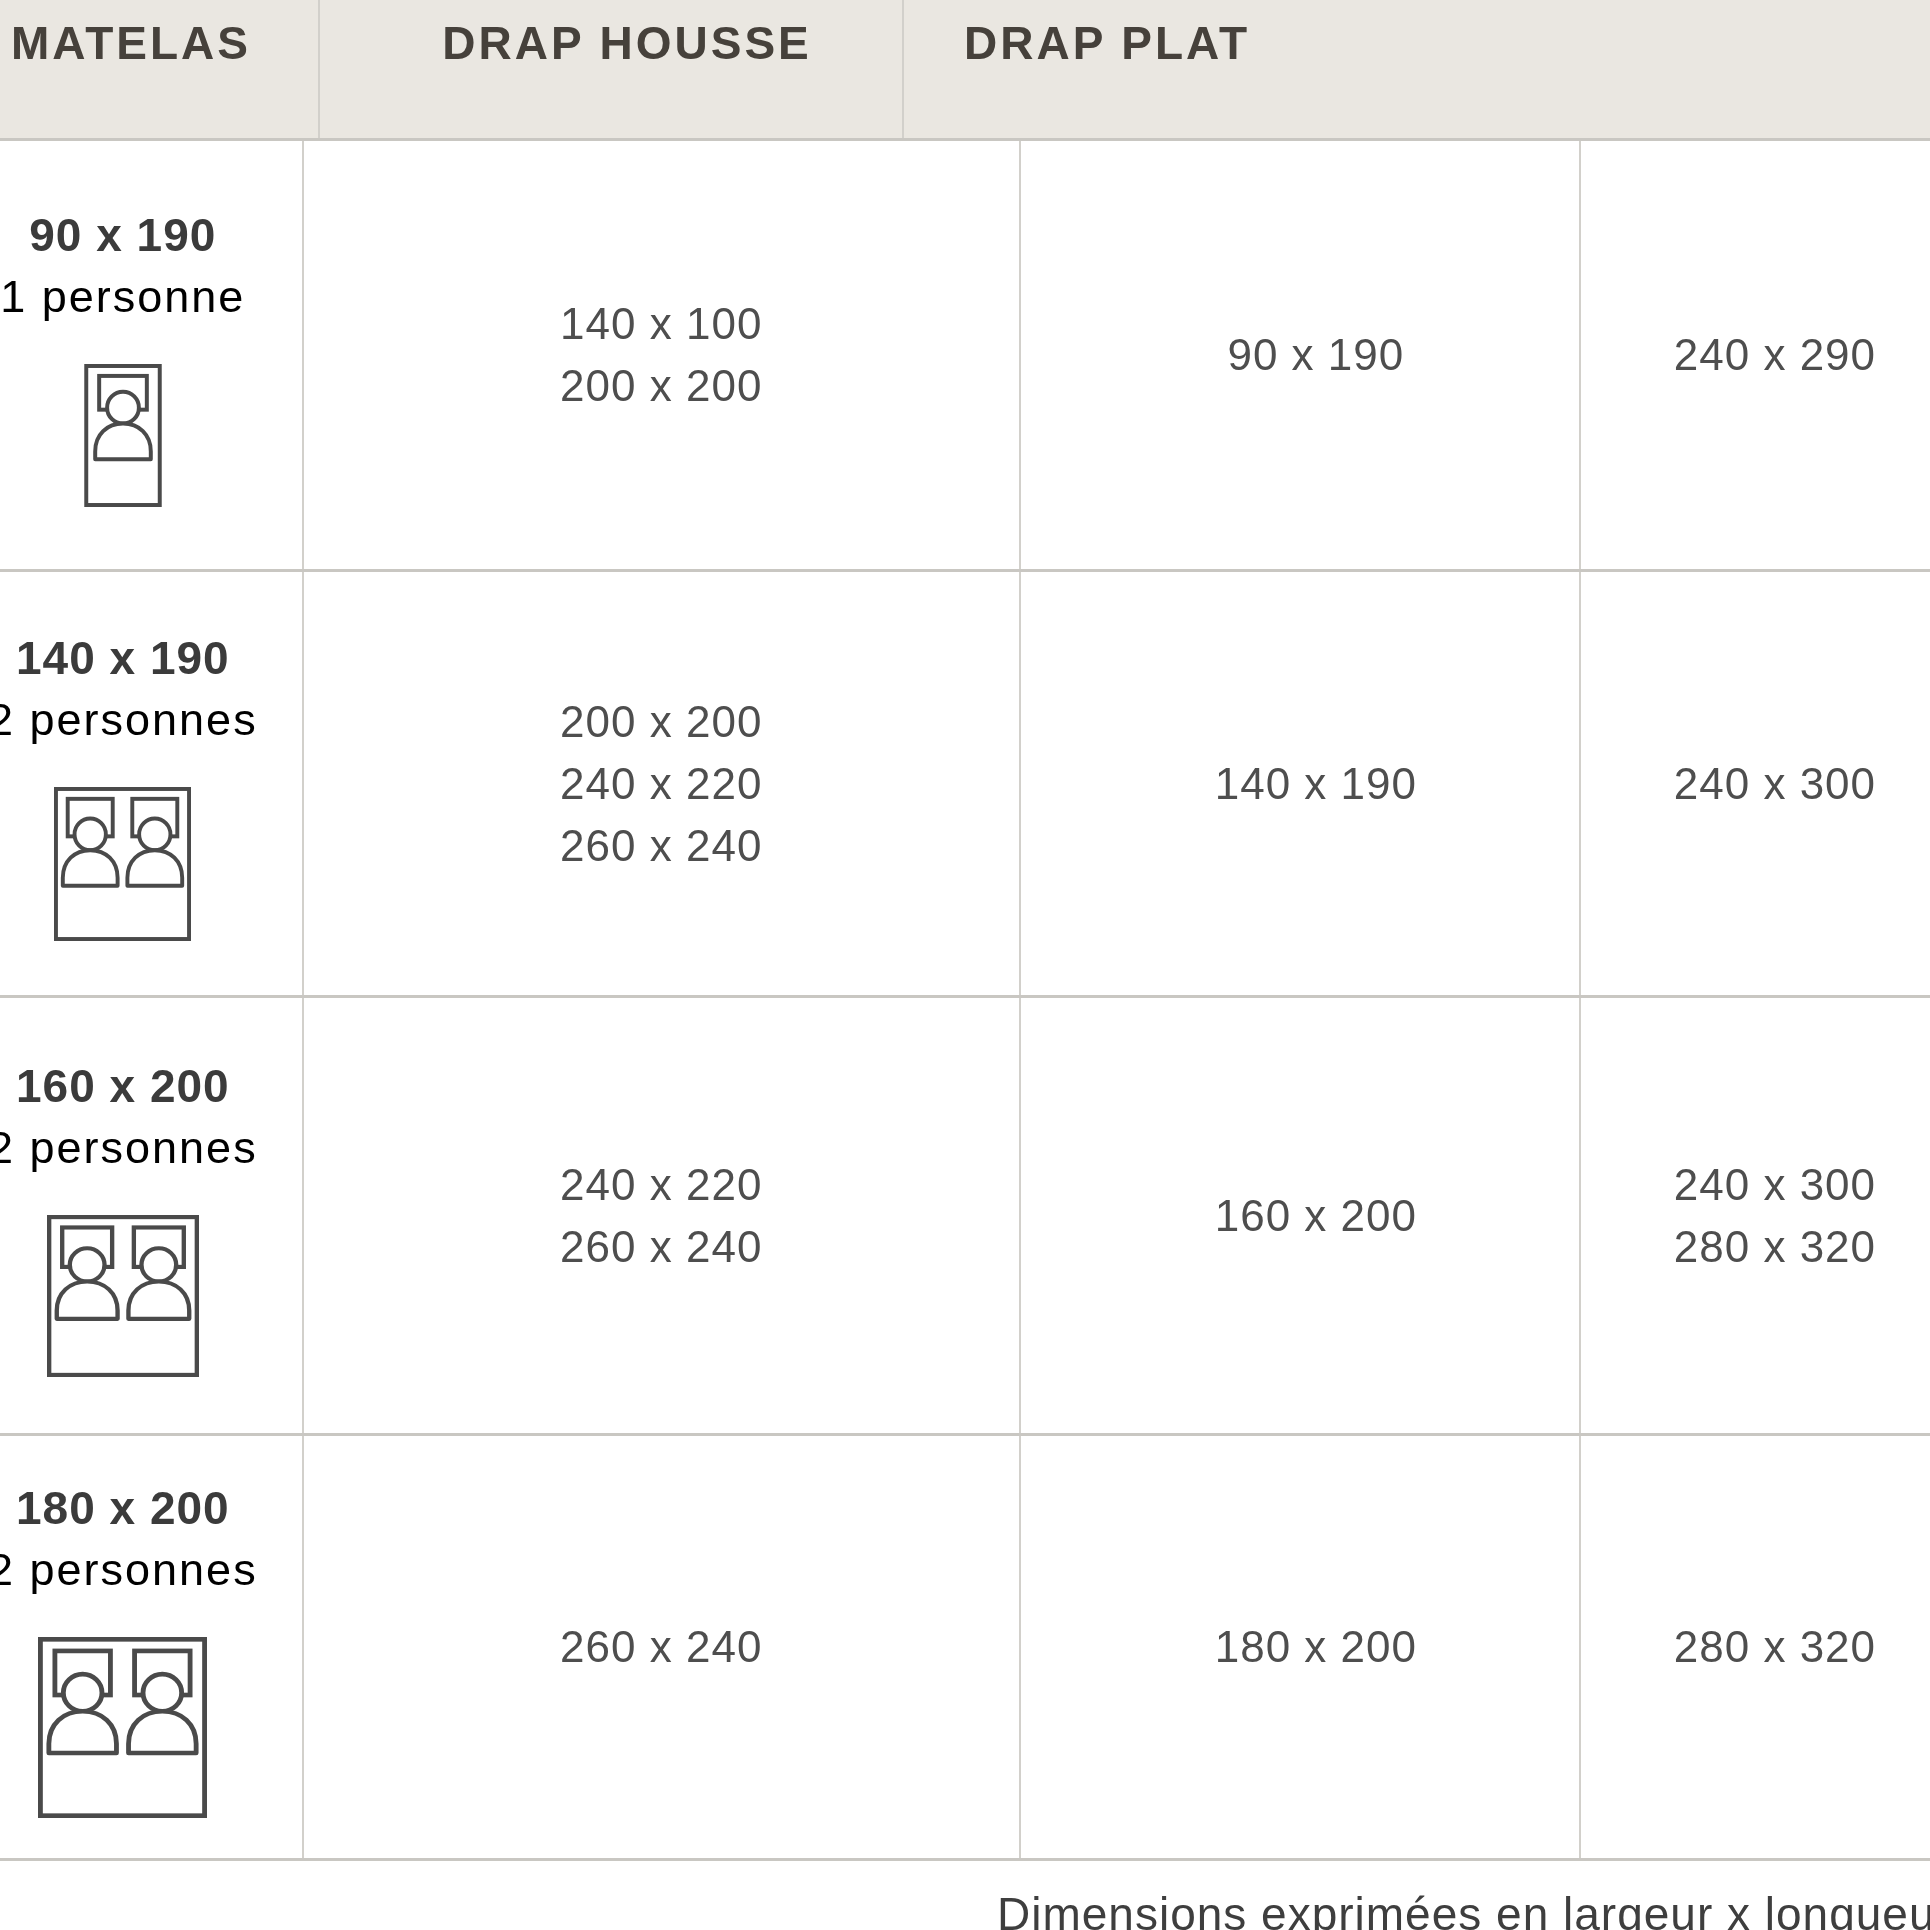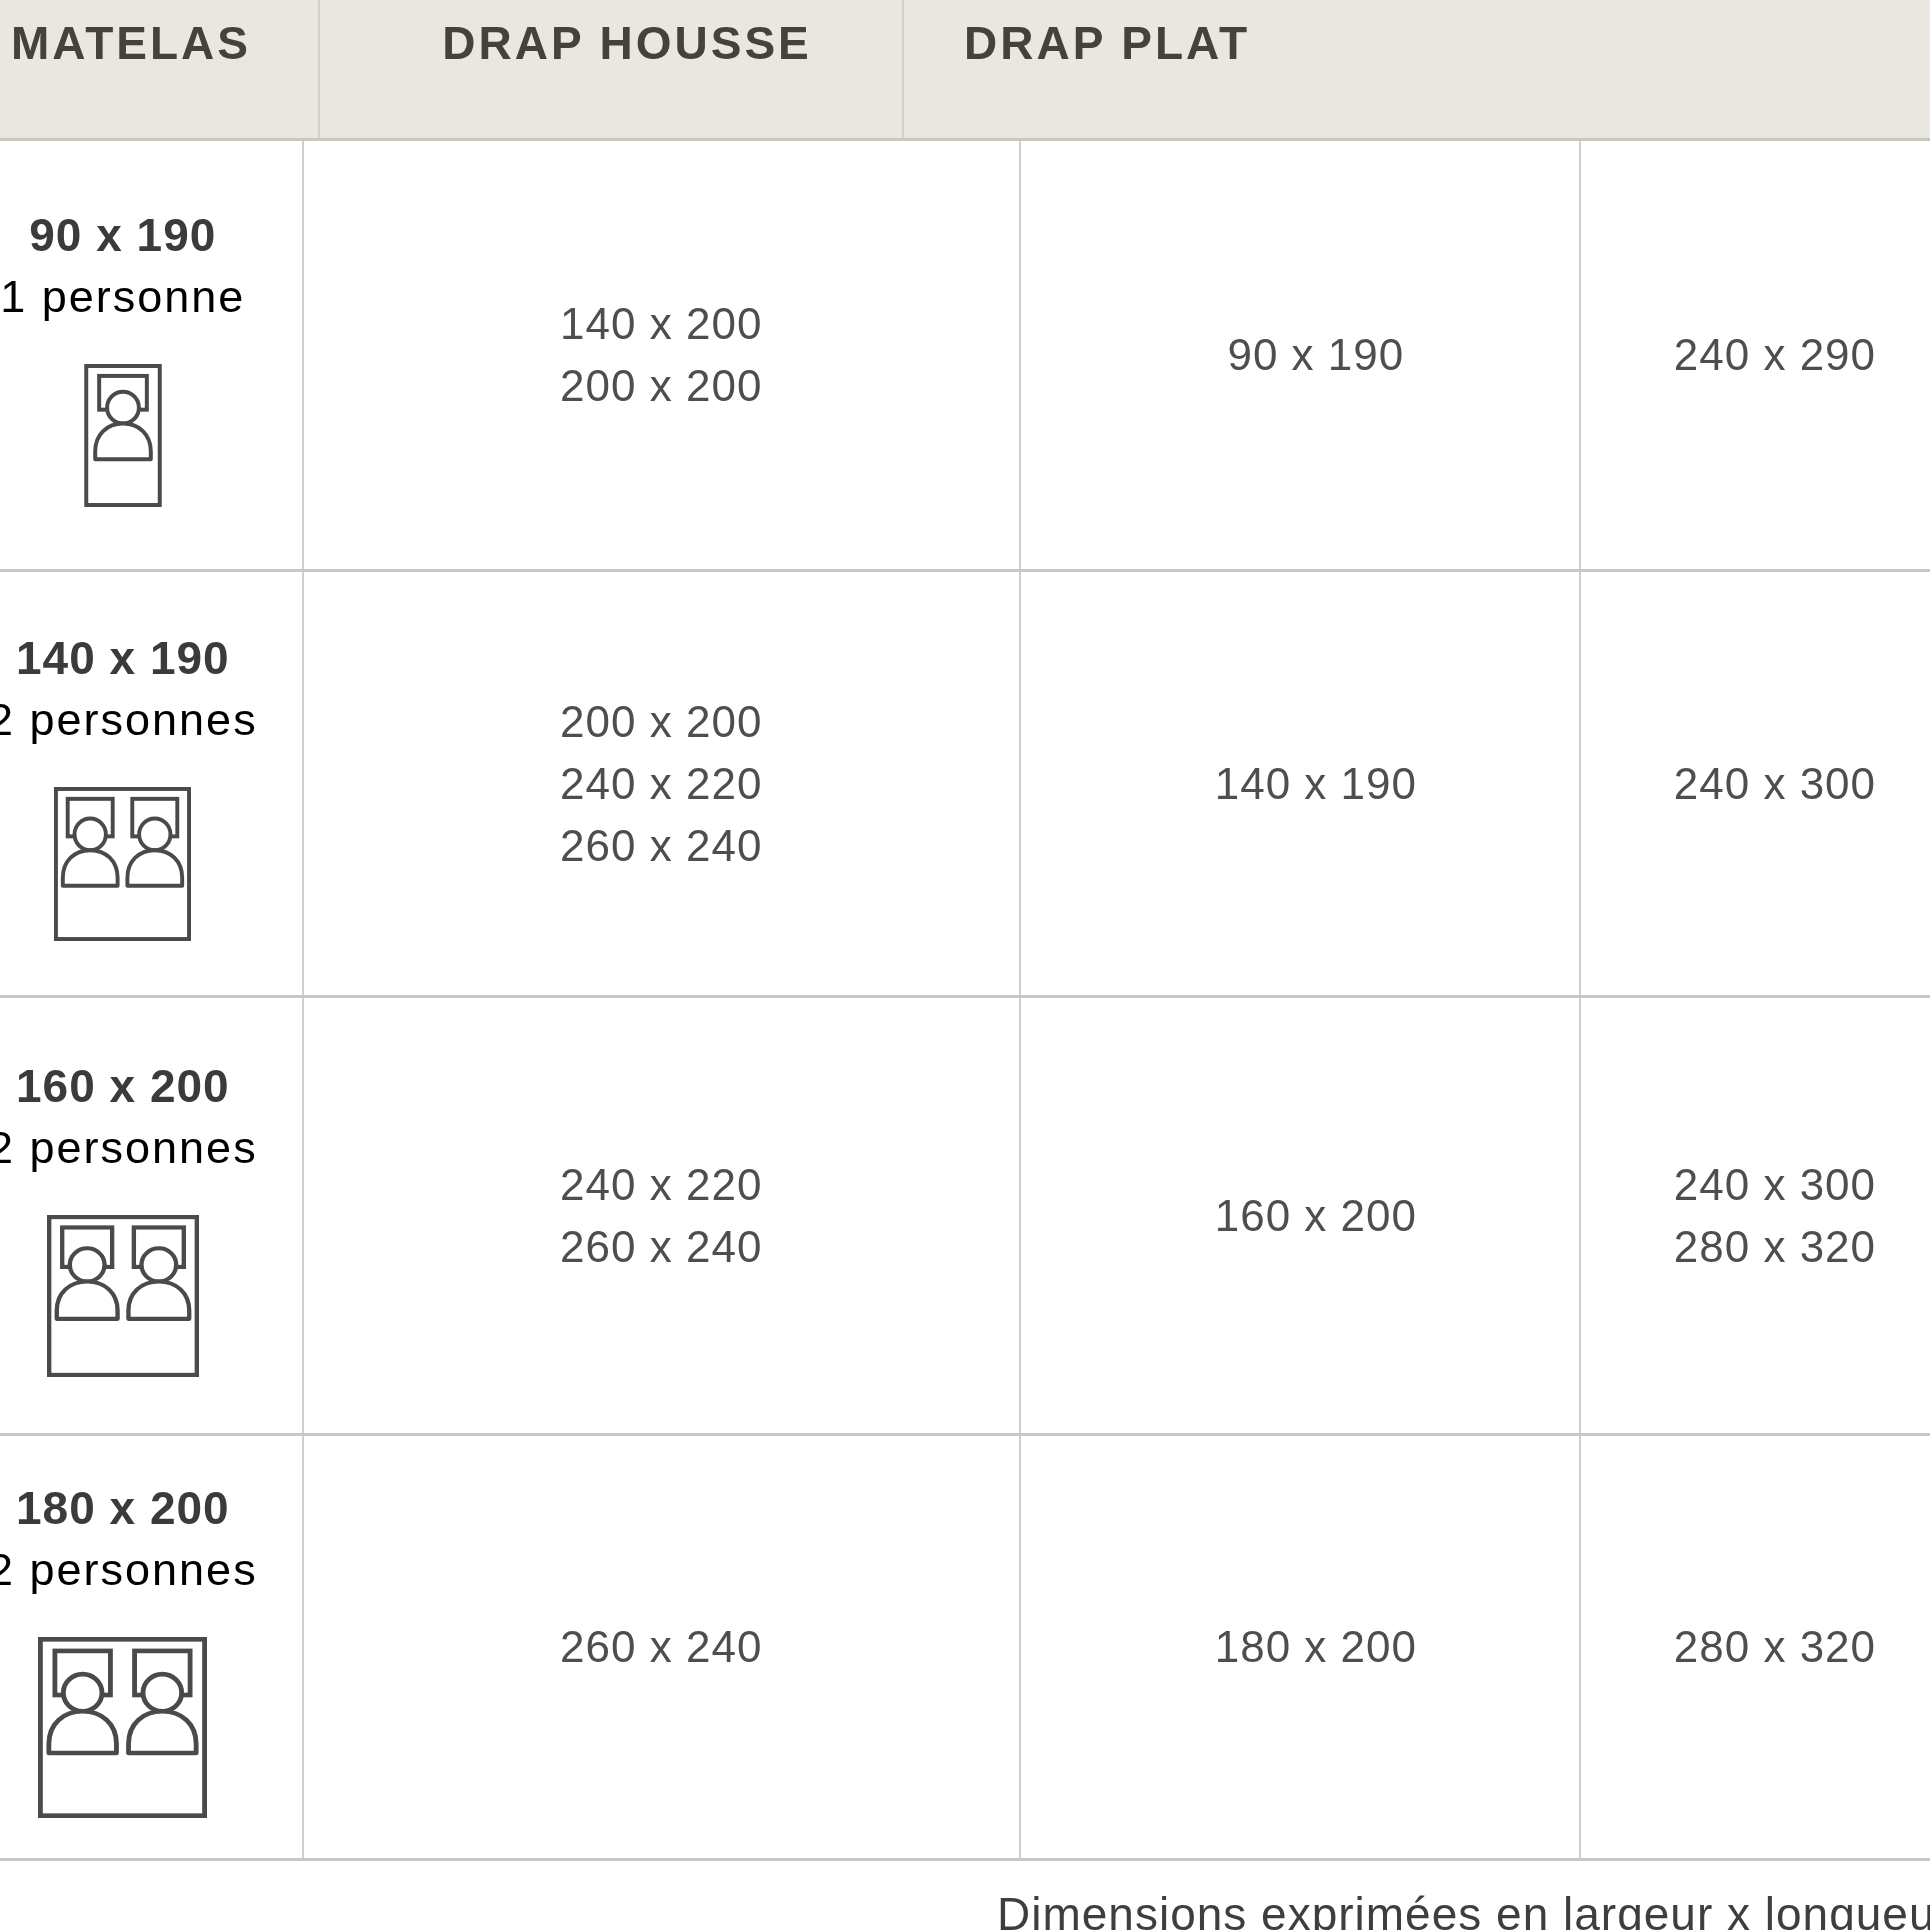--- a/index.html
+++ b/index.html
@@ -106,21 +106,21 @@
       <div class="size-label">90 x 190</div>
       <div class="persons-label">1 personne</div>
       <svg class="bed-icon" width="78" height="143" viewBox="0 0 78 144">
         <rect x="2" y="2" width="74" height="140" fill="#ffffff" stroke="#4A4A4A" stroke-width="4"></rect>
         <rect x="15" y="12" width="48" height="34" fill="none" stroke="#4A4A4A" stroke-width="4"></rect>
         <circle cx="39" cy="44" r="16" fill="#ffffff" stroke="#4A4A4A" stroke-width="4"></circle>
         <path d="M 11 96 v-8 c 0 -17 12 -28 28 -28 c 16 0 28 11 28 28 v 8 z" fill="#ffffff" stroke="#4A4A4A" stroke-width="4" stroke-linejoin="round"></path>
       </svg>
     </div>
     <div class="cell c2 vline">
-      <div class="val">140 x 200</div>
+      <div class="val">140 x 100</div>
       <div class="val">200 x 200</div>
     </div>
     <div class="cell c3 vline">
       <div class="val">90 x 190</div>
     </div>
     <div class="cell c4">
       <div class="val">240 x 290</div>
     </div>
   </div>
 

